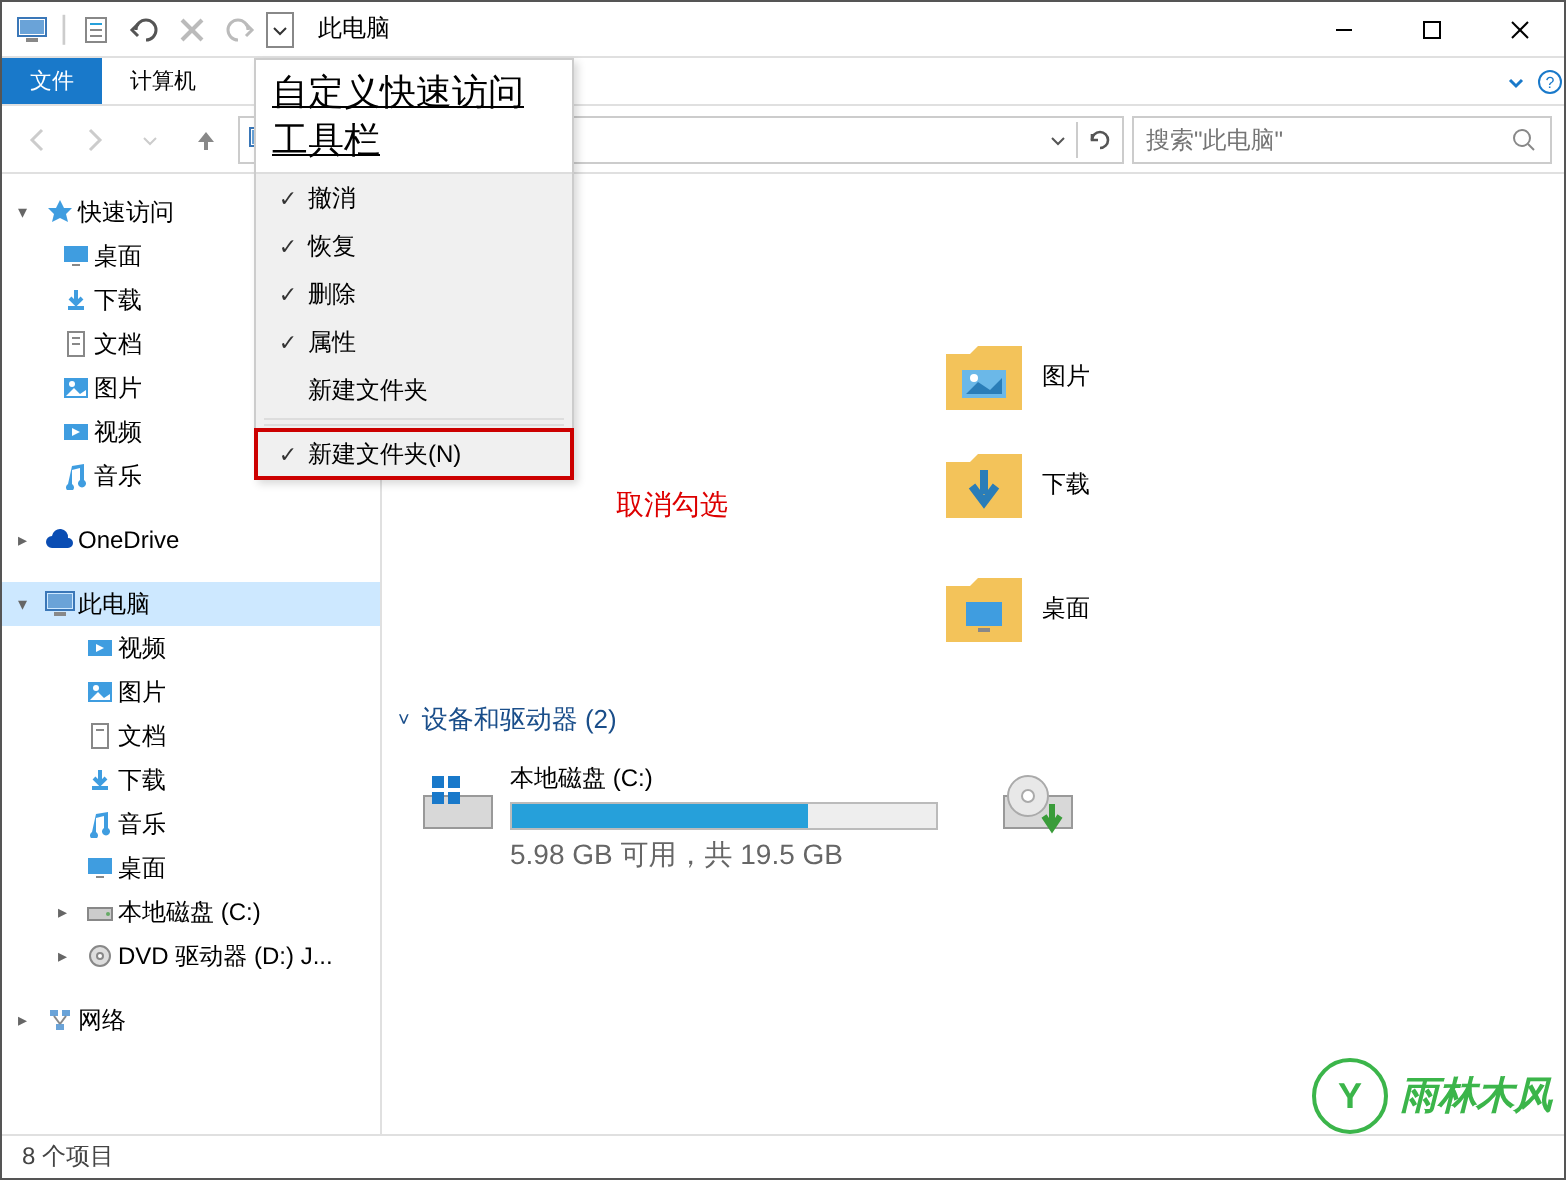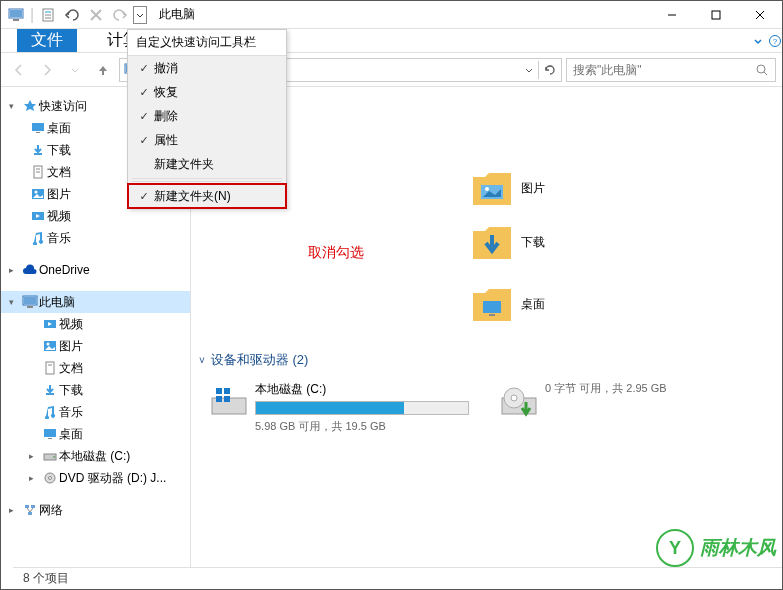--- a/index.html
+++ b/index.html
@@ -9,21 +9,21 @@
 .titlebar { height: 28px; display: flex; align-items: center; border-bottom: 1px solid #e0e0e0; background: #fff; }
 .qat { display: flex; align-items: center; gap: 2px; padding: 0 4px; }
 .qat-item { width: 22px; height: 22px; display: flex; align-items: center; justify-content: center; color: #555; cursor: pointer; }
 .qat-item.disabled { color: #bbb; }
 .title-text { font-size: 12px; margin-left: 8px; color: #000; }
 .winctrl { margin-left: auto; display: flex; }
 .winbtn { width: 44px; height: 28px; display: flex; align-items: center; justify-content: center; color: #333; }
 
 
 .ribbon { height: 24px; display: flex; align-items: stretch; border-bottom: 1px solid #e0e0e0; }
-.rtab { padding: 0 14px; font-size: 16px; display: flex; align-items: center; cursor: pointer; margin-left: 16px; }
+.rtab { padding: 0 14px; font-size: 11px; display: flex; align-items: center; cursor: pointer; }
 .rtab.file { background: #1979ca; color: #fff; }
 .rtab-exp { margin-left: auto; width: 30px; display: flex; align-items: center; justify-content: center; color: #1979ca; }
 
 
 .navbar { height: 34px; display: flex; align-items: center; padding: 2px 6px; gap: 4px; border-bottom: 1px solid #e0e0e0; }
 .navbtn { width: 24px; height: 24px; display: flex; align-items: center; justify-content: center; color: #888; }
 .navbtn.disabled { color: #ccc; }
 .addrbar { flex: 1; height: 24px; border: 1px solid #ccc; display: flex; align-items: center; padding: 0 4px; }
 .searchbar { width: 210px; height: 24px; border: 1px solid #ccc; display: flex; align-items: center; padding: 0 6px; color: #888; font-size: 12px; }
 .searchbar input { border: none; outline: none; font-size: 12px; flex: 1; }
@@ -47,33 +47,33 @@
 .folder-item .fico { width: 46px; height: 42px; display: flex; align-items: center; justify-content: center; }
 .folder-item .flabel { font-size: 12px; margin-left: 6px; }
 
 .drive-row { display: flex; gap: 30px; padding-left: 10px; }
 .drive { display: flex; width: 260px; }
 .drive .dico { width: 40px; height: 40px; display: flex; align-items: center; justify-content: center; }
 .drive .dinfo { flex: 1; margin-left: 6px; }
 .drive .dtitle { font-size: 12px; margin-bottom: 3px; }
 .drive .dbar { height: 14px; border: 1px solid #bbb; background: #eee; margin-bottom: 4px; position: relative; }
 .drive .dbar .fill { height: 100%; background: #26a0da; }
-.drive .dsub { font-size: 11px; color: #666; }
+.drive .dsub { font-size: 14px; color: #666; }
 
 
 .dropdown { position: absolute; left: 126px; top: 28px; width: 160px; background: #f0f0f0; border: 1px solid #ccc; z-index: 50; box-shadow: 2px 2px 4px rgba(0,0,0,.15); }
-.dd-hdr { padding: 4px 8px; font-size: 12px; background: #fff; border-bottom: 1px solid #ddd; }
+.dd-hdr { padding: 4px 8px; font-size: 18px; background: #fff; border-bottom: 1px solid #ddd; text-decoration: underline; }
 .dd-item { display: flex; align-items: center; height: 24px; font-size: 12px; padding: 0 6px; cursor: pointer; }
 .dd-check { width: 20px; text-align: center; color: #333; font-size: 11px; }
 .dd-sep { height: 1px; background: #ddd; margin: 2px 4px; }
 .dd-item.highlighted { outline: 2px solid #c00; outline-offset: -1px; }
 
 .annotation { position: absolute; left: 307px; top: 243px; color: #d00; font-size: 14px; z-index: 60; }
 
-.statusbar { height: 22px; border-top: 1px solid #e0e0e0; display: flex; align-items: center; padding: 0 10px; font-size: 12px; color: #444; margin-left: 12px; }
+.statusbar { height: 22px; border-top: 1px solid #e0e0e0; display: flex; align-items: center; padding: 0 10px; font-size: 12px; color: #444; }
 
 .watermark { position: absolute; right: 6px; bottom: 22px; text-align: center; z-index: 40; }
 .wm-logo { display: flex; align-items: center; gap: 6px; justify-content: center; }
 .wm-circle { width: 38px; height: 38px; border-radius: 50%; background: #fff; border: 2px solid #3bb54a; display: flex; align-items: center; justify-content: center; color: #3bb54a; font-weight: bold; font-size: 18px; }
 .wm-text { color: #3bb54a; font-size: 19px; font-weight: bold; font-style: italic; }
 .wm-url { color: #1c7fd4; font-size: 15px; font-weight: bold; font-style: italic; }
 
 svg { display: block; }
 </style>
 </head>
@@ -498,21 +498,20 @@
       <div class="drive">
         <span class="dico">
             <svg width="38" height="34" viewBox="0 0 38 34">
               <rect x="2" y="14" width="34" height="16" fill="#d8d8d8" stroke="#999"></rect>
               <circle cx="14" cy="14" r="10" fill="#e8e8e8" stroke="#aaa"></circle>
               <circle cx="14" cy="14" r="3" fill="#fff" stroke="#aaa"></circle>
               <path d="M26 18 L26 28 M22 24 L26 30 L30 24" fill="none" stroke="#3a9c3a" stroke-width="3"></path>
             </svg>
           </span>
         <div class="dinfo">
-          <div class="dsub">0 字节 可用，共 2.95 GB</div>
         </div>
       </div>
     </div>
   </div>
 </div>
 
 <div class="statusbar">
   <span>8 个项目</span>
 </div>
 

